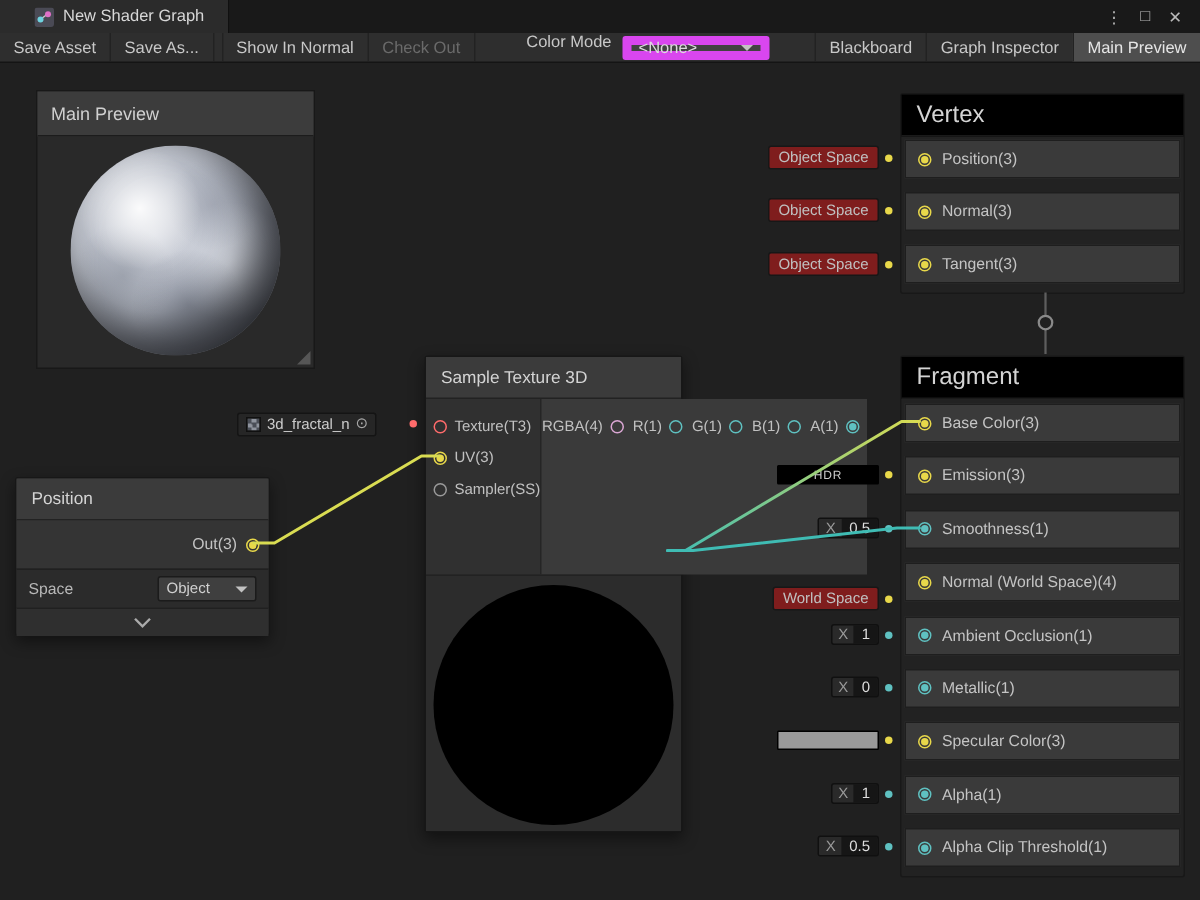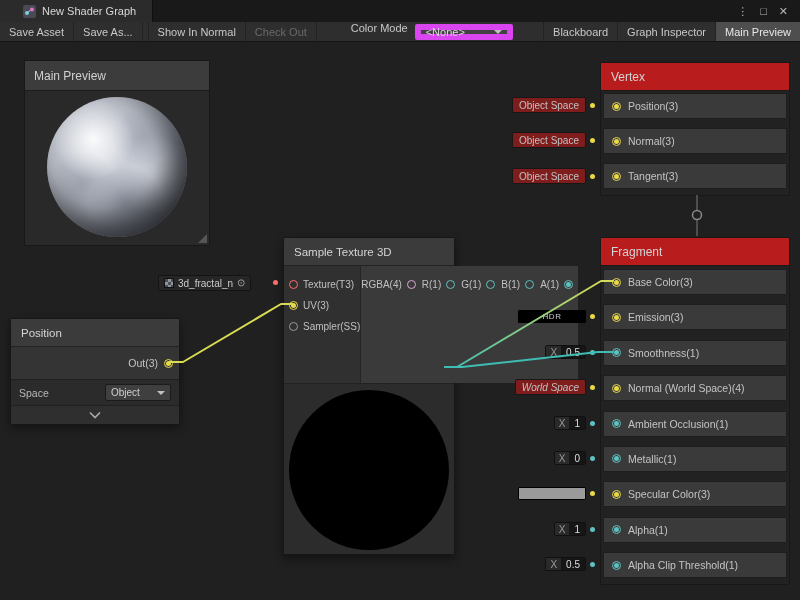--- a/index.html
+++ b/index.html
@@ -61,22 +61,22 @@
   
   .port { width:9px; height:9px; border-radius:50%; flex:0 0 auto; position:relative;
     border:1.5px solid currentColor; background:transparent; }
   .port.filled::after { content:""; position:absolute; inset:1px; border-radius:50%; background:currentColor; }
   .p-vec { color:#e8d84a; } .p-flt { color:#5fc1c1; } .p-tex { color:#ff6b6b; }
   .p-v4 { color:#dba7d4; } .p-ss { color:#9a9a9a; }
 
   
   .stack { position:absolute; width:190px; background:rgba(34,34,34,.88); border:1px solid #181818;
     border-radius:2px; z-index:3; }
-  .stack-header { height:28px; display:flex; align-items:center; padding:0 10px; font-size:12px;
-    color:#d4d4d4; background:#b91c1c; border-bottom:1px solid #1a1a1a; }
+  .stack-header { height:28px; display:flex; align-items:center; padding:0 10px; font-size:16px;
+    color:#d4d4d4; background:#000000; border-bottom:1px solid #1a1a1a; }
   .stack-rows { display:flex; flex-direction:column; padding:2px 2px 6px; gap:9px; }
   .stack-rows.frag { padding-top:3px; gap:9.4px; }
   .stack-row { height:26px; background:#3a3a3a; border:1px solid #1e1e1e; display:flex; align-items:center;
     gap:7px; padding:0 8px; font-size:10.5px; color:#c4c4c4; white-space:nowrap; }
 
   
   .widget { position:absolute; right:205px; height:18px; display:flex; align-items:center; gap:4px; z-index:4; }
   .badge { background:#7f1d1d; border:1px solid #171717; border-radius:2px; padding:0 6px; height:16px;
     display:flex; align-items:center; font-size:10px; color:#c0c0c0; white-space:nowrap; }
   .wdot { width:5px; height:5px; border-radius:50%; flex:0 0 auto; }
@@ -265,21 +265,21 @@
     <span class="swatch hdr">HDR</span>
     <span class="wdot vec"></span>
   </div>
   <div class="widget" style="top:301px;">
     <span class="floatfield">
         <span class="ff-x">X</span>
         <span class="ff-v">0.5</span>
       </span>
     <span class="wdot flt"></span>
   </div>
-  <div class="widget" style="top:336px;font-style:italic;">
+  <div class="widget" style="top:348px;">
     <span class="badge">World Space</span>
     <span class="wdot vec"></span>
   </div>
   <div class="widget" style="top:372px;">
     <span class="floatfield">
         <span class="ff-x">X</span>
         <span class="ff-v">1</span>
       </span>
     <span class="wdot flt"></span>
   </div>

